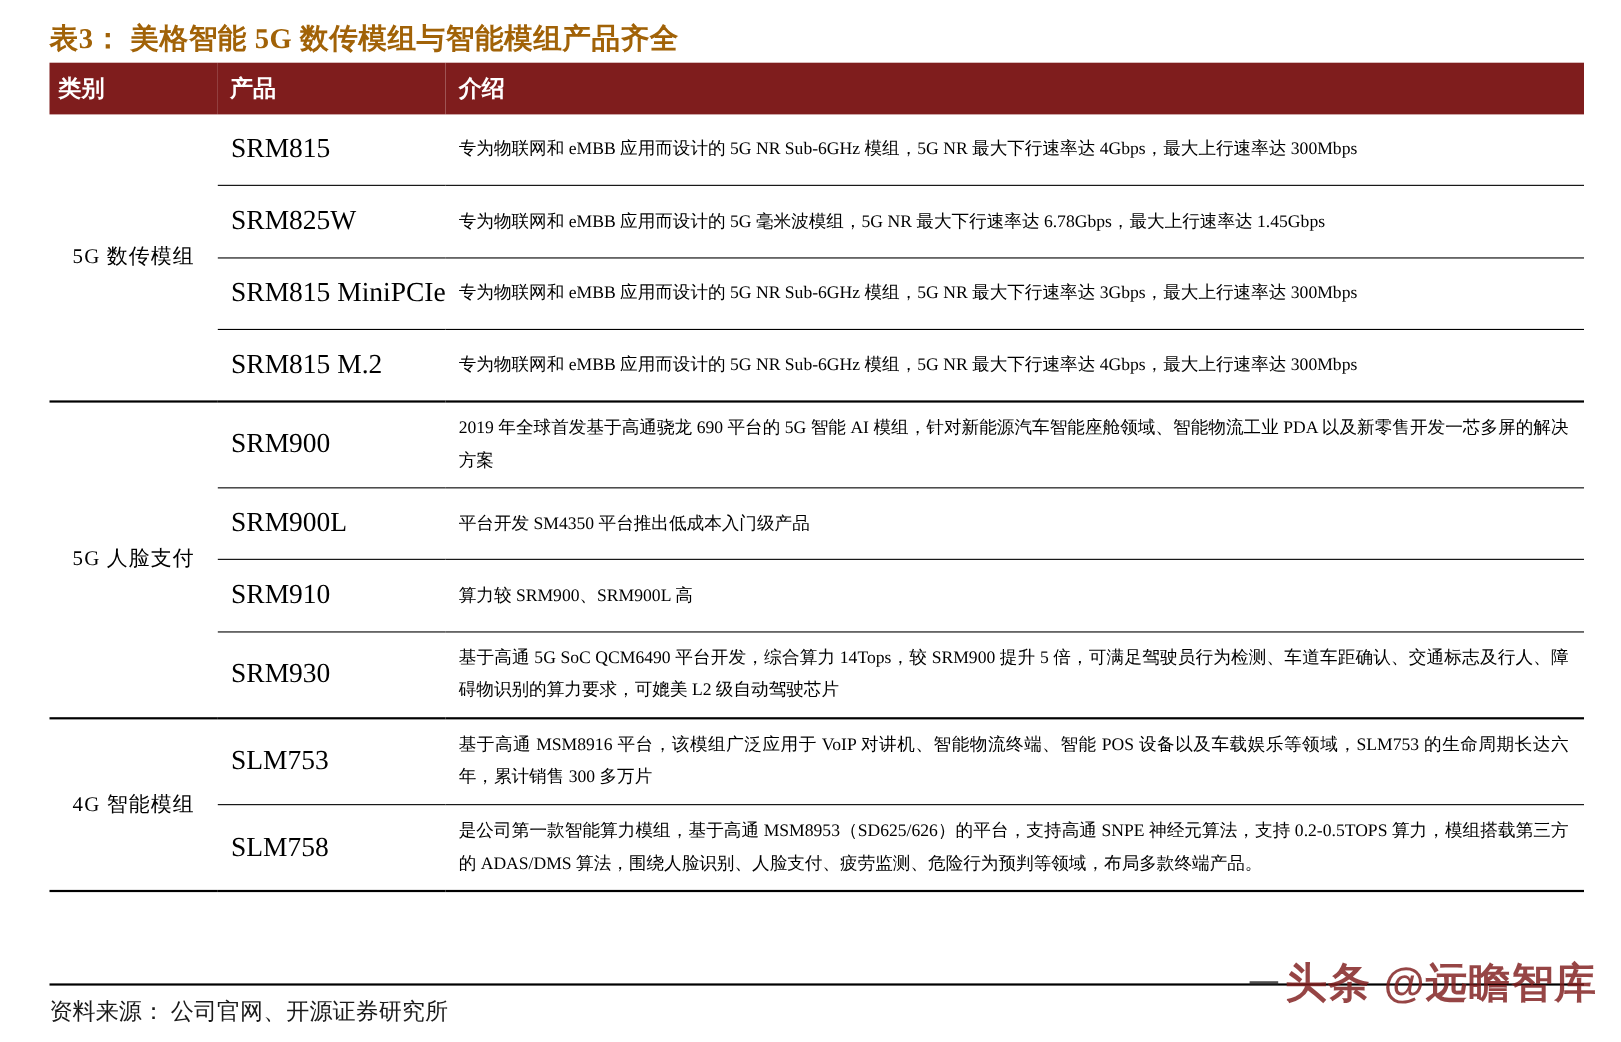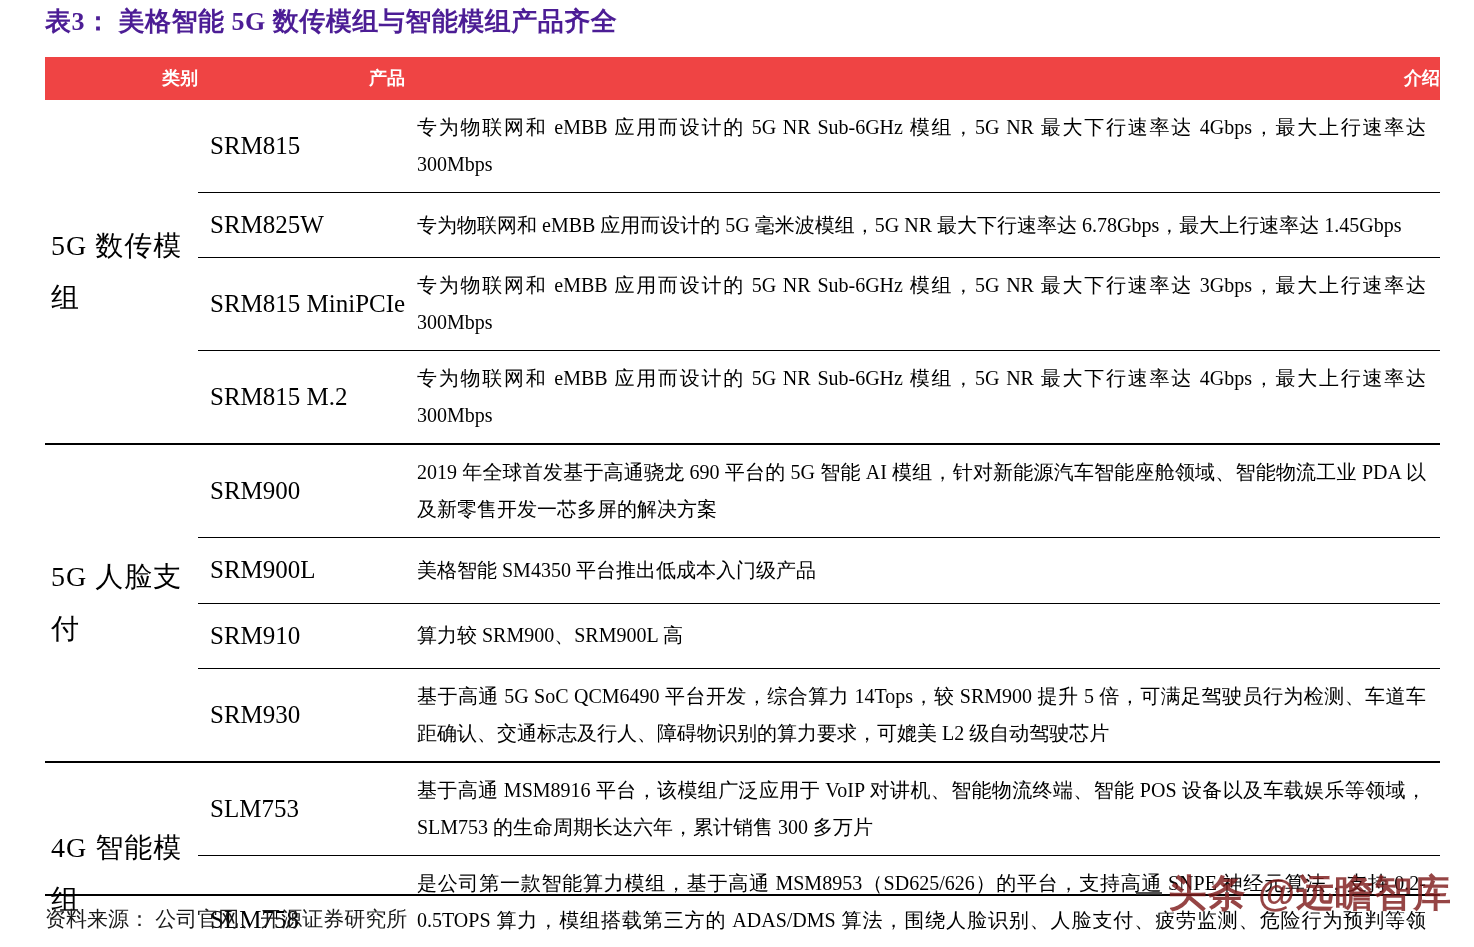--- a/index.html
+++ b/index.html
@@ -20,24 +20,24 @@
     position: relative;
     width: 1474px;
     height: 947px;
     box-sizing: border-box;
   }
 
   
   .table-title {
     position: absolute;
     left: 45px;
-    top: 6px;
+    top: 20px;
     font-size: 26px;
     font-weight: bold;
-    color: #4c1d95;
+    color: #a16207;
     letter-spacing: 0.5px;
     white-space: nowrap;
     line-height: 1.2;
   }
 
   
   .tbl-wrap {
     position: absolute;
     left: 45px;
     top: 57px;
@@ -49,47 +49,47 @@
     width: 1395px;
     table-layout: fixed;
   }
 
   table.data col.c-cat  { width: 153px; }
   table.data col.c-prod { width: 207px; }
   table.data col.c-desc { width: 1035px; }
 
   
   thead th {
-    background: #ef4444;
+    background: #7f1d1d;
     color: #ffffff;
-    font-size: 18px;
+    font-size: 21px;
     font-weight: bold;
-    text-align: right;
+    text-align: left;
     padding: 9px 0 10px 8px;
     height: 23px;
     vertical-align: middle;
     border: none;
     font-family: "Liberation Sans", "DejaVu Sans", sans-serif;
   }
   thead th.h-prod { padding-left: 11px; }
   thead th.h-desc { padding-left: 12px; margin-top: 20px; }
 
   
   tbody td {
     vertical-align: middle;
-    font-size: 20px;
+    font-size: 16px;
     line-height: 1.85;
     padding: 9px 10px 9px 8px;
     border-bottom: 1px solid #000000;
   }
 
   td.cat {
-    text-align: left;
+    text-align: center;
     border-bottom: none;
-    font-size: 28px;
+    font-size: 19px;
     letter-spacing: 1px;
     padding: 15px 6px;
   }
   td.cat.grp-end { border-bottom: 2.5px solid #000000; }
 
   td.prod {
     padding-left: 12px;
     font-size: 25px;
     white-space: nowrap;
   }
@@ -187,21 +187,21 @@
             <td class="prod">SRM815 M.2</td>
             <td class="desc">专为物联网和 eMBB 应用而设计的 5G NR Sub-6GHz 模组，5G NR 最大下行速率达 4Gbps，最大上行速率达 300Mbps</td>
           </tr>
           <tr>
             <td class="cat grp-end" rowspan="4">5G 人脸支付</td>
             <td class="prod">SRM900</td>
             <td class="desc">2019 年全球首发基于高通骁龙 690 平台的 5G 智能 AI 模组，针对新能源汽车智能座舱领域、智能物流工业 PDA 以及新零售开发一芯多屏的解决方案</td>
           </tr>
           <tr>
             <td class="prod">SRM900L</td>
-            <td class="desc">美格智能 SM4350 平台推出低成本入门级产品</td>
+            <td class="desc">平台开发 SM4350 平台推出低成本入门级产品</td>
           </tr>
           <tr>
             <td class="prod">SRM910</td>
             <td class="desc">算力较 SRM900、SRM900L 高</td>
           </tr>
           <tr class="grp-last">
             <td class="prod">SRM930</td>
             <td class="desc">基于高通 5G SoC QCM6490 平台开发，综合算力 14Tops，较 SRM900 提升 5 倍，可满足驾驶员行为检测、车道车距确认、交通标志及行人、障碍物识别的算力要求，可媲美 L2 级自动驾驶芯片</td>
           </tr>
           <tr>

